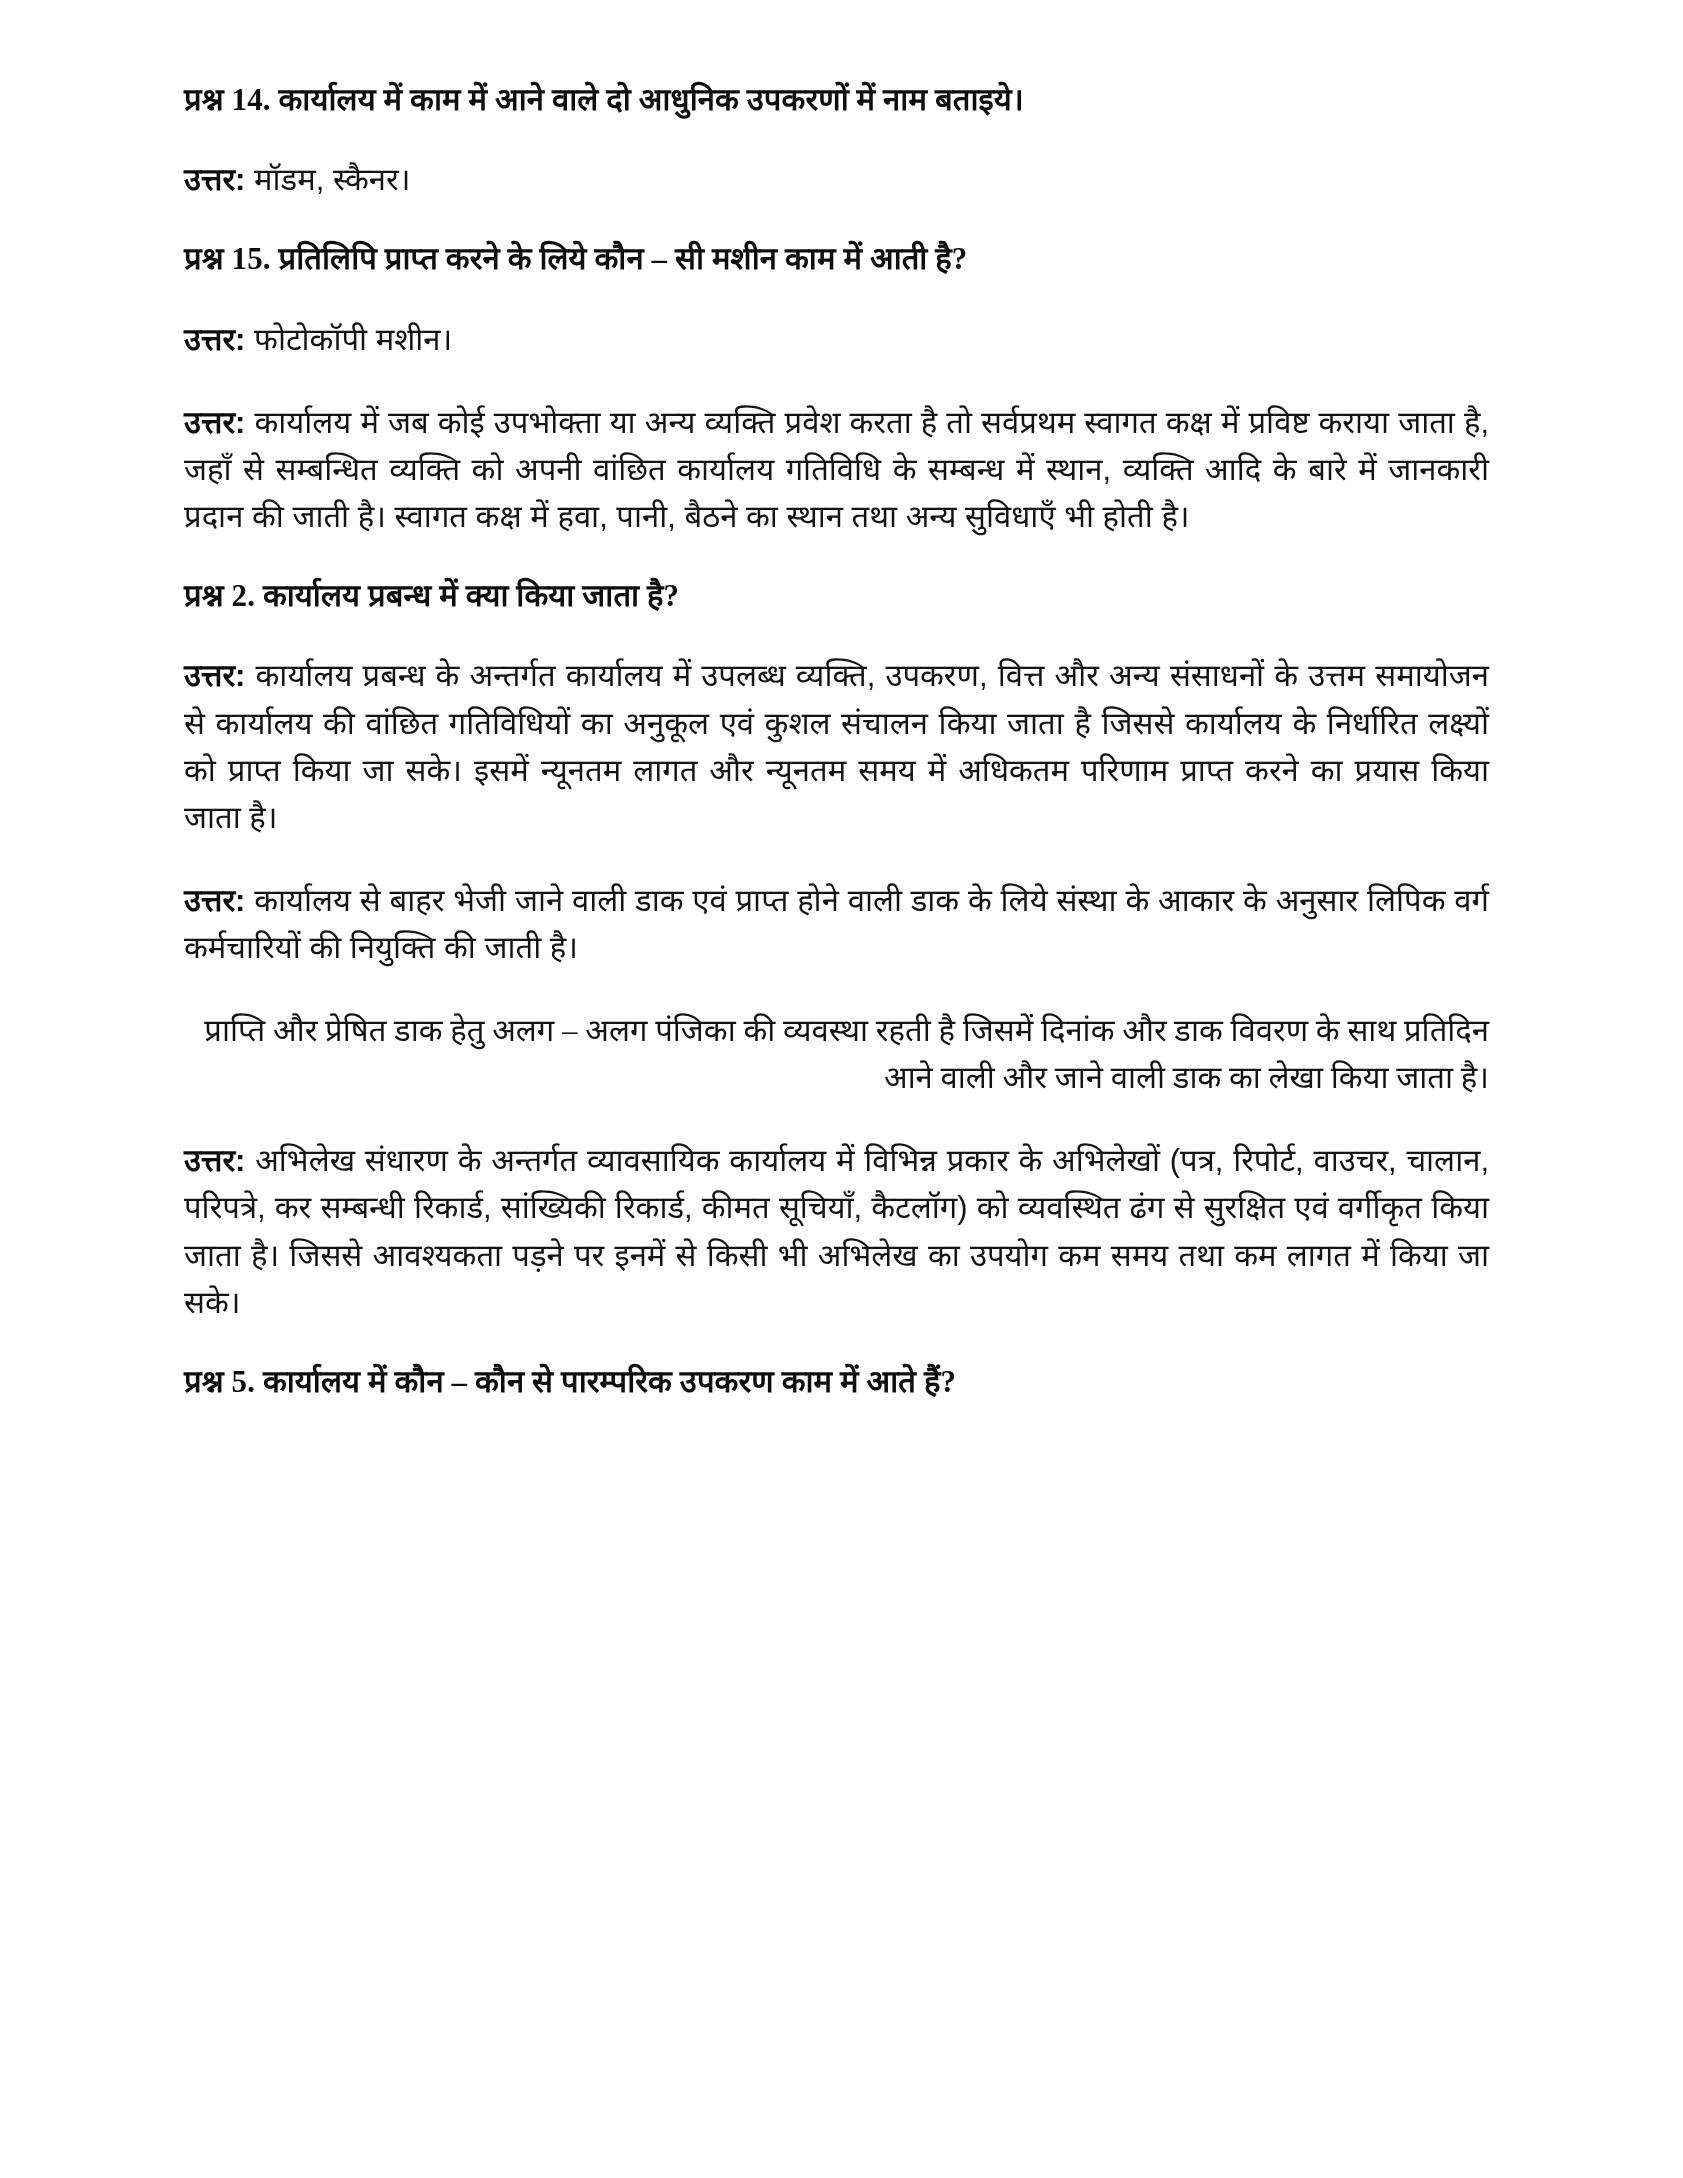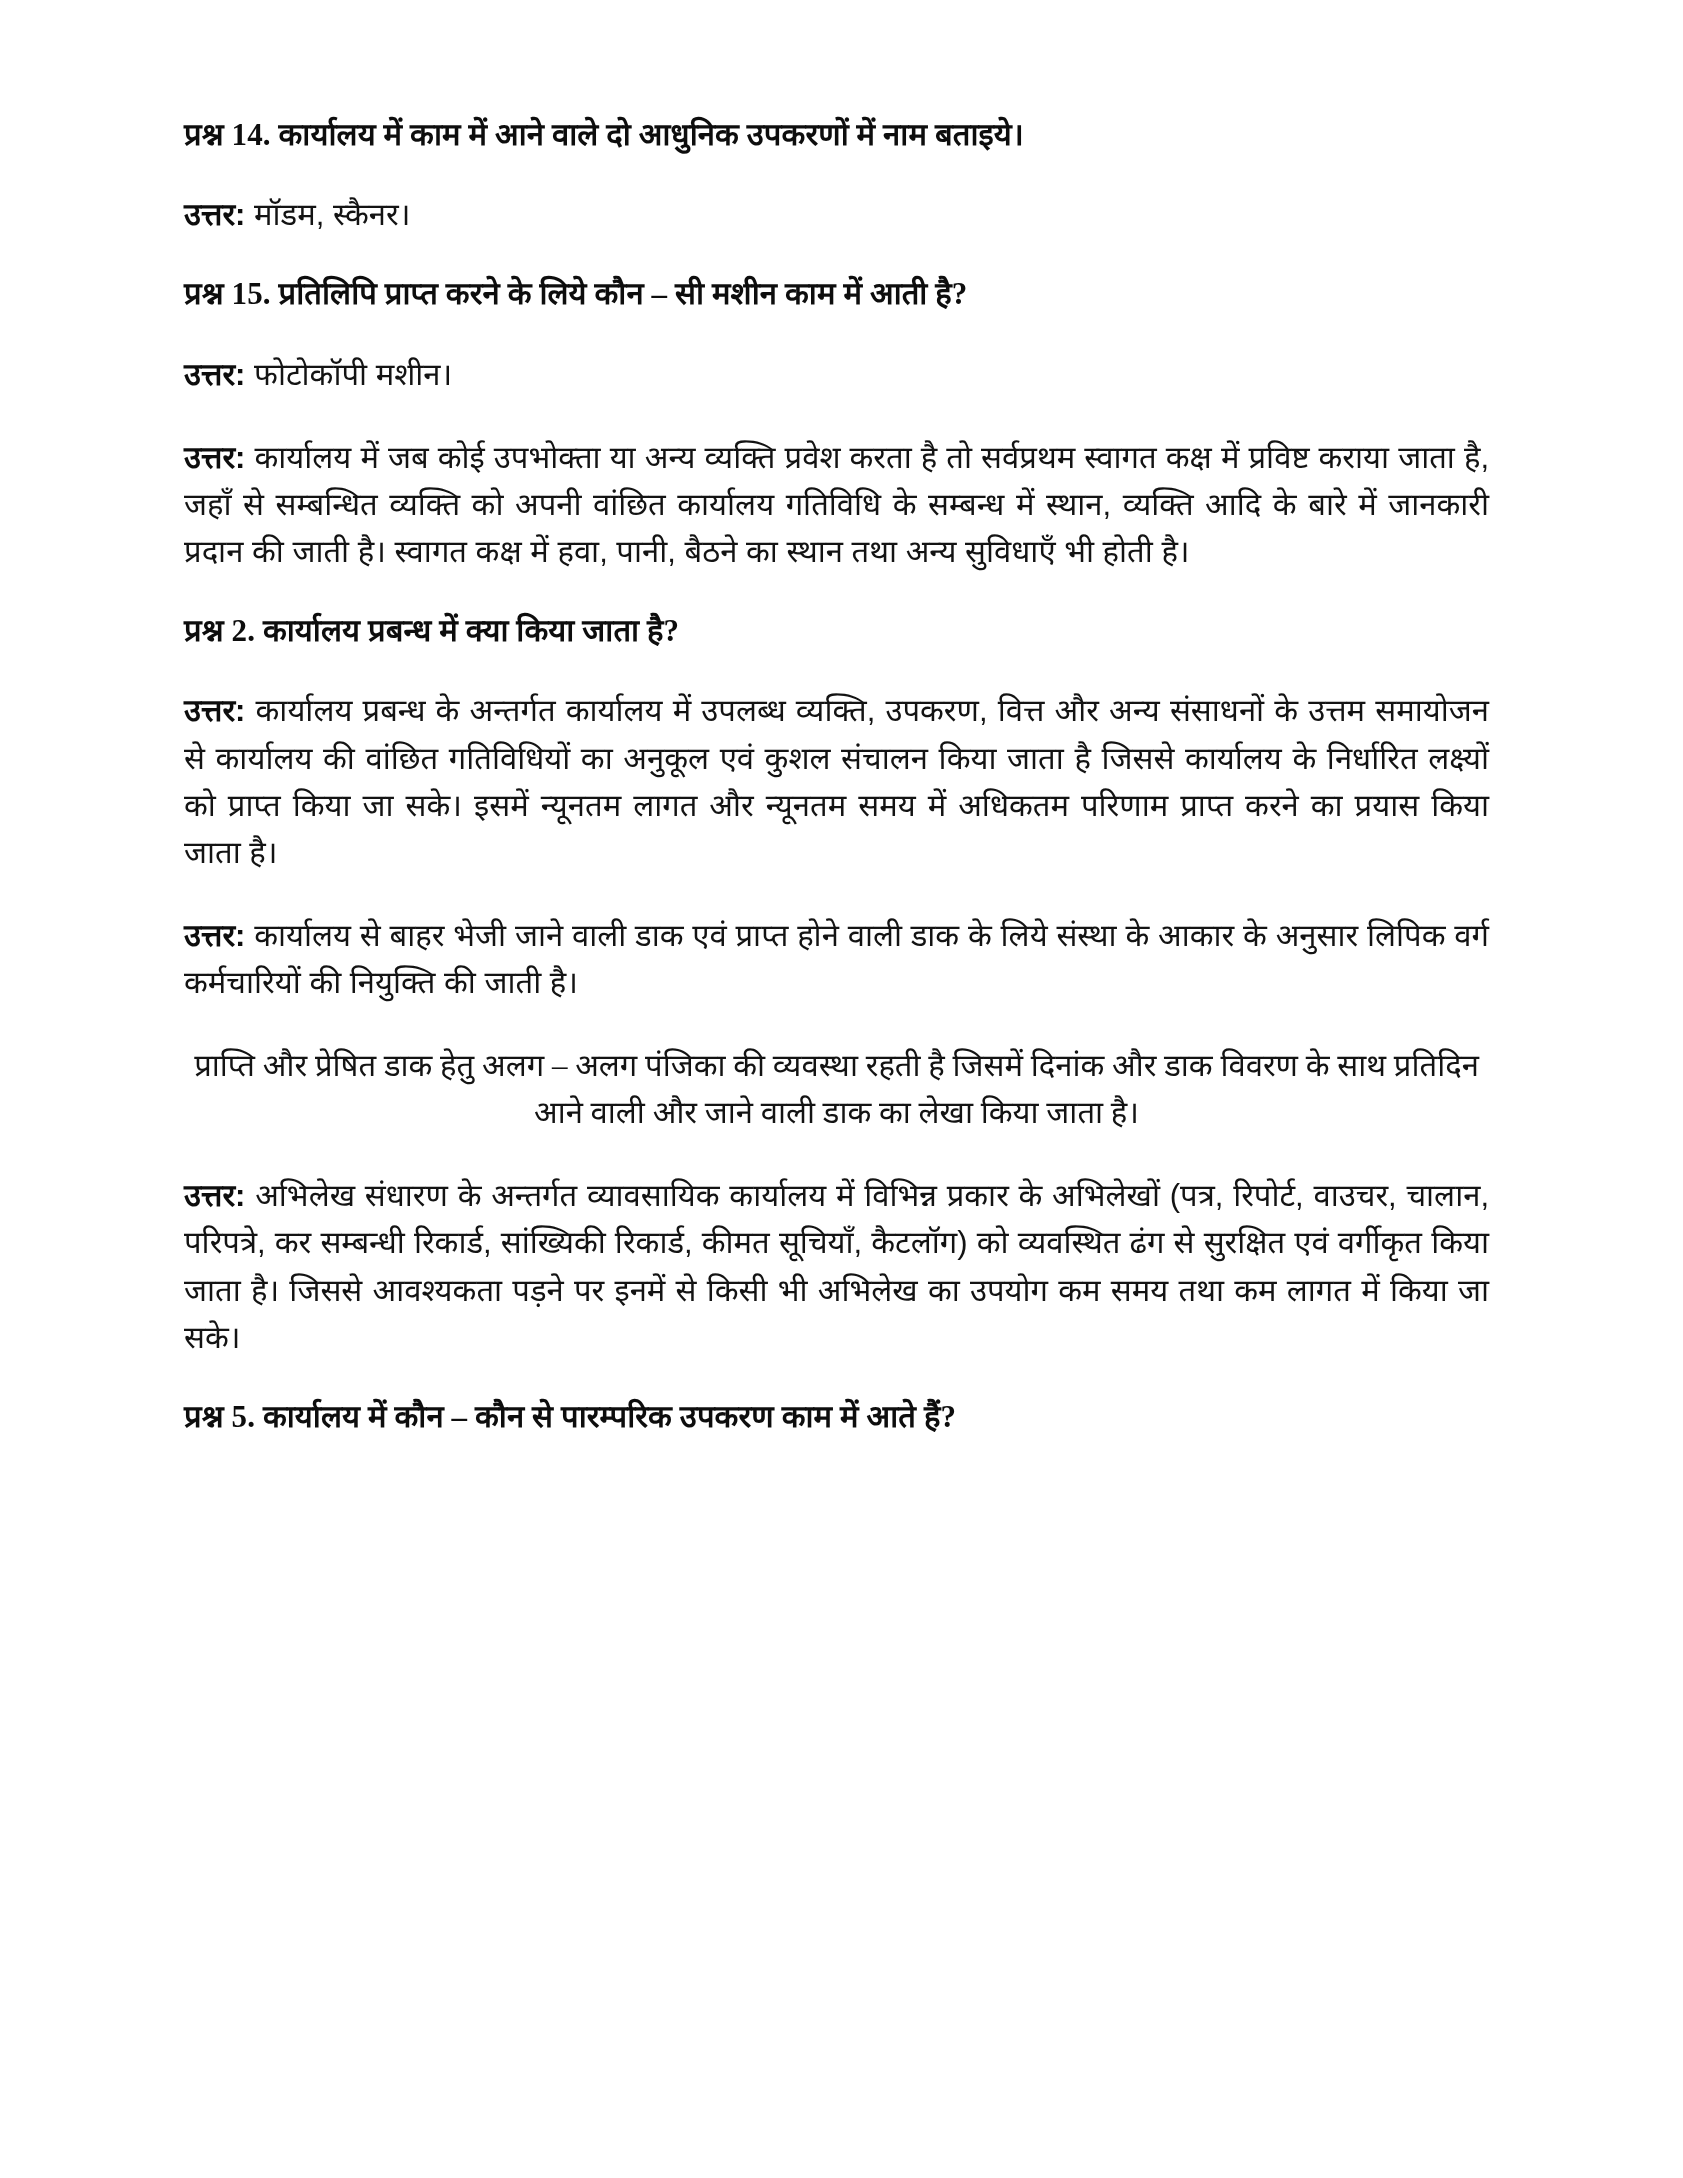--- a/index.html
+++ b/index.html
@@ -14,21 +14,21 @@
     font-family: "Liberation Serif", "DejaVu Serif", serif;
     color: #111111;
     -webkit-font-smoothing: antialiased;
   }
   .page {
     position: relative;
     width: 1495px;
     height: 2178px;
     background: #ffffff;
     box-sizing: border-box;
-    padding: 115px 194px 59px 184px;
+    padding: 80px 194px 59px 184px;
   }
   .doc {
     width: 1305px;
   }
   
   .q {
     font-family: "Liberation Serif", "DejaVu Serif", serif;
     font-weight: 700;
     font-size: 31px;
     line-height: 1.30;
@@ -49,21 +49,21 @@
   .a .lbl {
     font-weight: 700;
     color: #0d0d0d;
   }
   .para {
     font-family: "Liberation Serif", "DejaVu Serif", serif;
     font-size: 31px;
     line-height: 1.52;
     margin: 0 0 36px 0;
     color: #131313;
-    text-align: center;
+    text-align: right;
   }
   .section-title {
     font-family: "Liberation Serif", "DejaVu Serif", serif;
     font-weight: 700;
     font-size: 39px;
     line-height: 1.25;
     text-align: center;
     margin: 8px 0 44px 0;
     color: #0a0a0a;
     letter-spacing: 0.4px;

